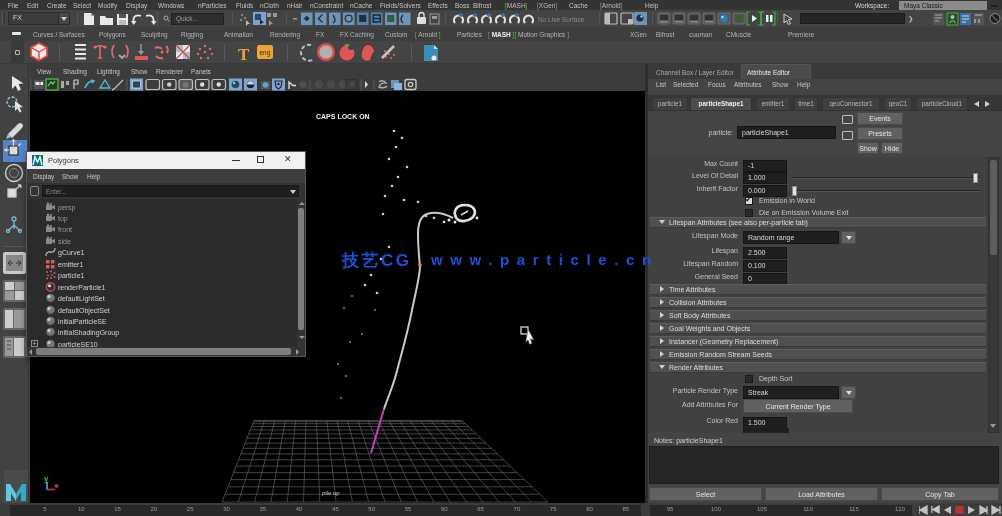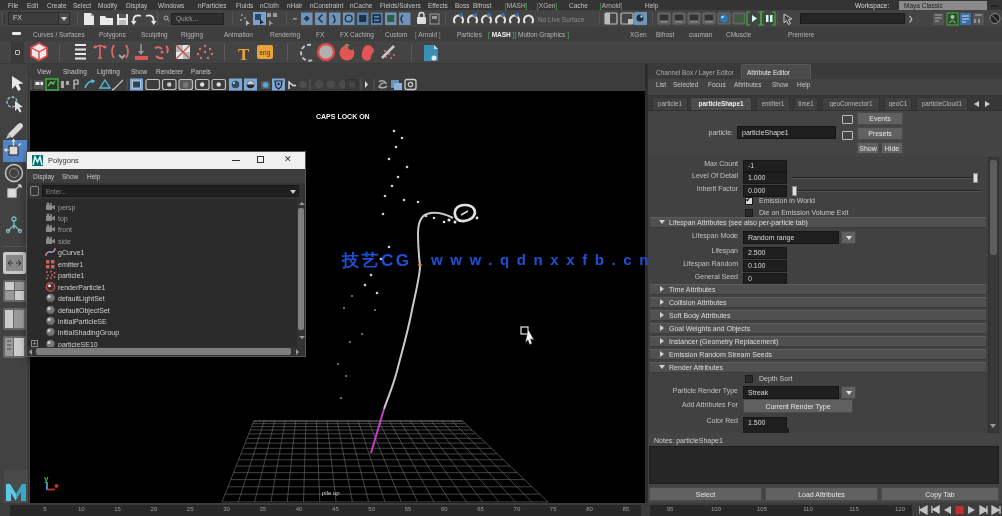--- a/index.html
+++ b/index.html
@@ -453,21 +453,21 @@
 <text x="44" y="481" fill="#3fbf3f" font-size="8" font-weight="bold">y</text>
 <path d="M47,482 L47,490" stroke="#4a9ad4" stroke-width="1.8"></path>
 <path d="M47,489.5 L55,489.5" stroke="#c03030" stroke-width="1.8"></path>
 <circle cx="56.5" cy="486" r="2" fill="#c03030"></circle>
 <rect x="521" y="327" width="7" height="7" fill="none" stroke="#e8e8e8" stroke-width="1.2"></rect>
 <path d="M528,329 L534,340 L530.5,339 L532,343.5 L529.5,344.5 L528,340 L525.5,342.5 Z" fill="#f2f2f2" stroke="#333" stroke-width="0.5"></path>
 </g>
 </svg>
 
 <div class="a" style="left:342px;top:249px;font-size:17px;font-weight:bold;color:#1d50d8;letter-spacing:2.5px;white-space:nowrap;z-index:30">技艺CG</div>
-<div class="a" style="left:431px;top:251px;font-size:15px;font-weight:bold;color:#1d50d8;letter-spacing:7.6px;white-space:nowrap;z-index:30">www.qdnxxfb.cn</div>
+<div class="a" style="left:431px;top:251px;font-size:15px;font-weight:bold;color:#1d50d8;letter-spacing:7.6px;white-space:nowrap;z-index:30">www.particle.cn</div>
 
 <div class="a" style="left:645px;top:64px;width:3px;height:439px;background:#2e2e2e"></div>
 
 <div class="a" style="left:648px;top:64px;width:354px;height:439px;background:#444444"></div>
 <div class="a" style="left:648px;top:64px;width:354px;height:15px;background:#3a3a3a"></div>
 <div class="a t65" style="left:656px;top:68px;color:#ababab">Channel Box / Layer Editor</div>
 <div class="a" style="left:741px;top:64px;width:70px;height:15px;background:#4b4b4b;border:1px solid #575757;border-bottom:none;border-radius:2px 2px 0 0"></div>
 <div class="a t65" style="left:747px;top:68px;color:#e8e8e8">Attribute Editor</div>
 <div class="a t65" style="top:80px;color:#c6c6c6">
 <span class="a" style="left:656px">List</span>

